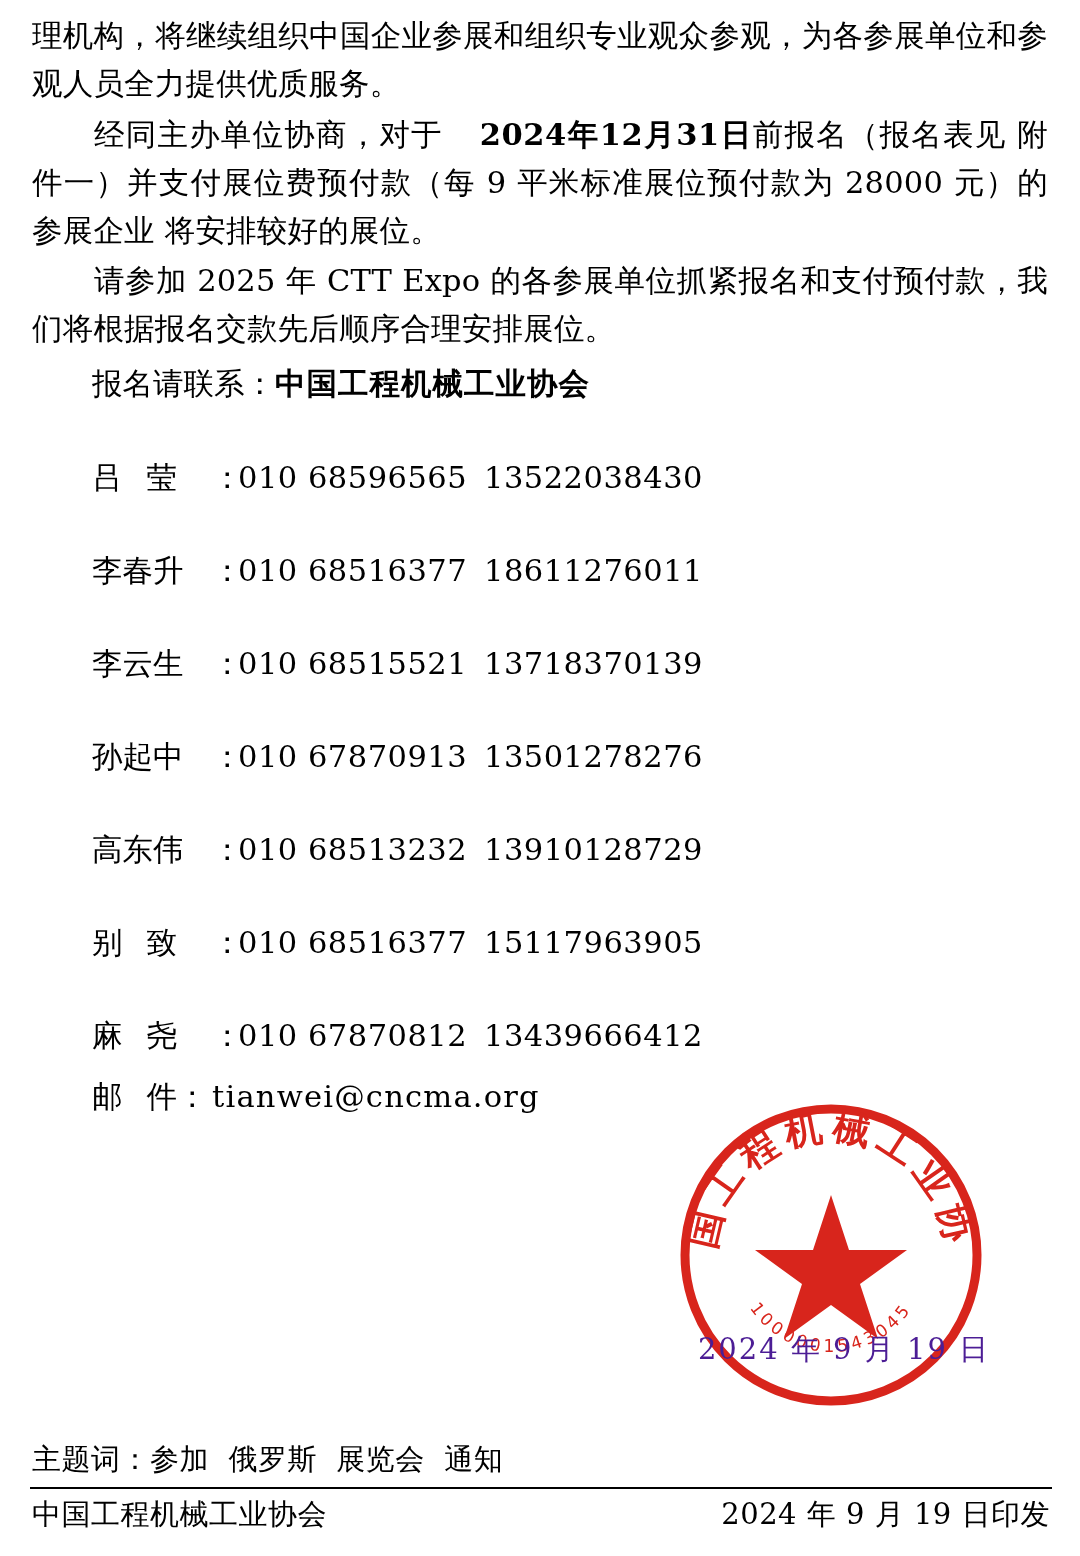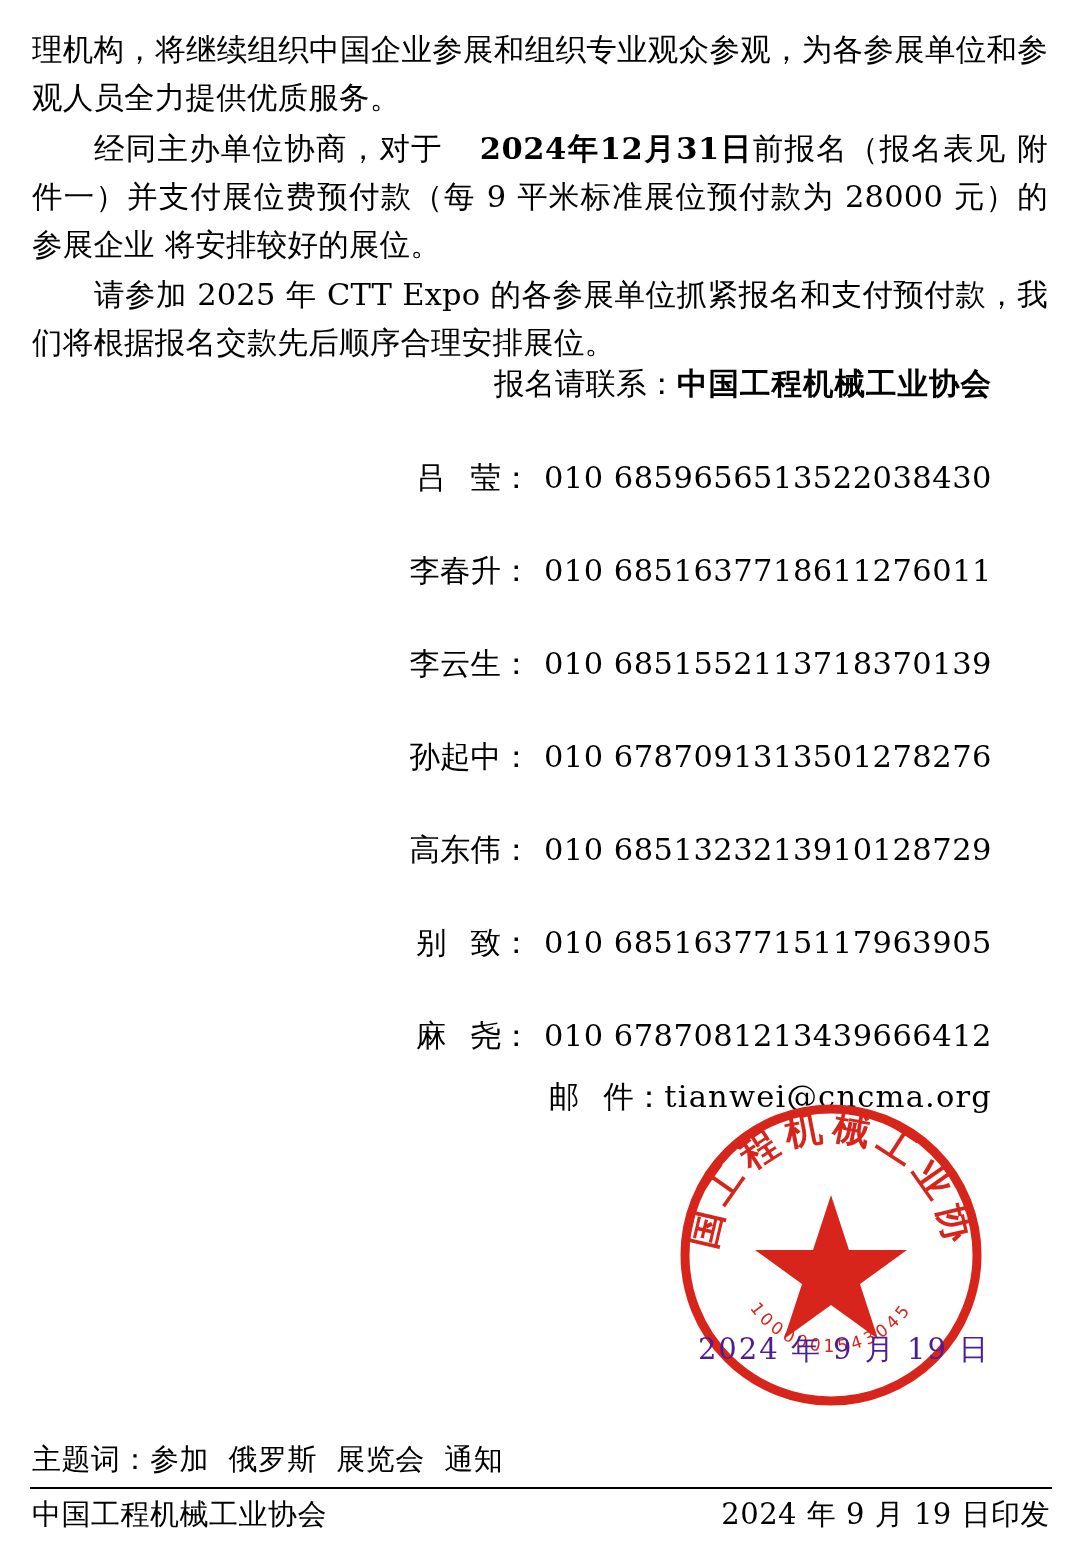--- a/index.html
+++ b/index.html
@@ -18,21 +18,21 @@
   .page {
     position: relative;
     width: 1080px;
     height: 1556px;
     padding: 0;
     box-sizing: border-box;
   }
   .body-text {
     position: absolute;
     left: 32px;
-    top: 26px;
+    top: 12px;
     width: 1016px;
   }
   p.para {
     margin: 0 0 2px 0;
     font-size: 30.5px;
     line-height: 48px;
     letter-spacing: 0.2px;
     text-align: justify;
     text-justify: inter-ideograph;
   }
@@ -42,21 +42,20 @@
   .bold-date {
     font-weight: bold;
     letter-spacing: 0.5px;
     margin-left: 37px;
   }
   .contact-block {
     position: absolute;
     left: 92px;
     top: 358px;
     width: 900px;
-    text-align: right;
   }
   .contact-title {
     font-size: 30.5px;
     line-height: 50px;
     white-space: pre;
   }
   .contact-title .org {
     font-weight: bold;
     letter-spacing: 1px;
   }

